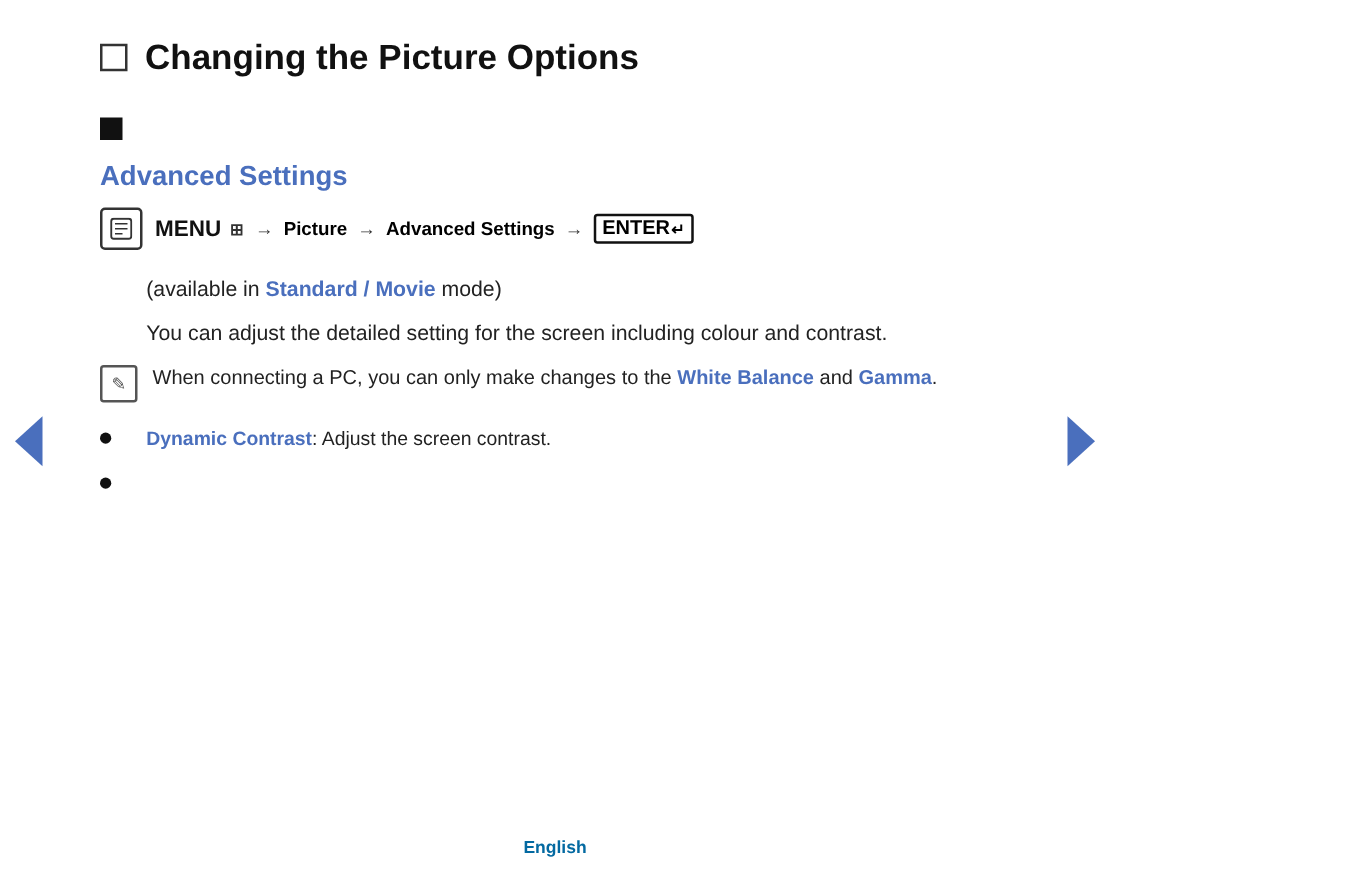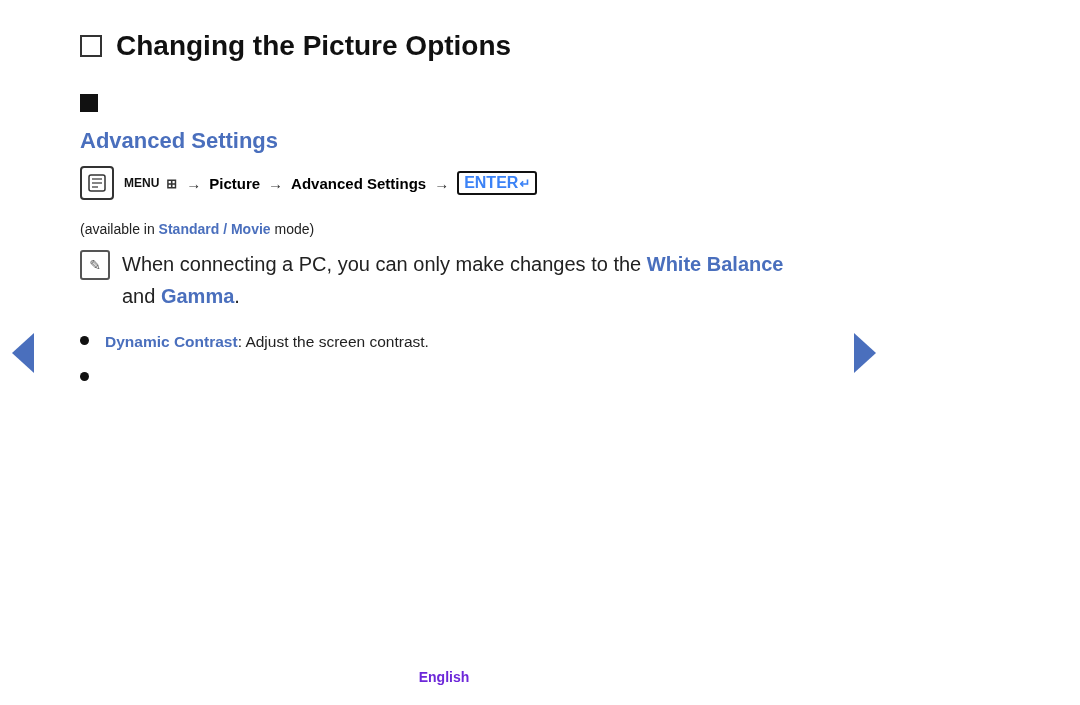--- a/index.html
+++ b/index.html
@@ -96,21 +96,21 @@
       border-radius: 4px;
       font-size: 13px;
       font-weight: bold;
       color: #333;
       margin-right: 4px;
     }
 
     .menu-label-bold {
       font-weight: 800;
       color: #111;
-      font-size: 12px;
+      font-size: 18px;
     }
 
     .menu-arrow {
       color: #333;
       font-size: 15px;
       margin: 0 2px;
     }
 
     .menu-link {
       color: #000000;
@@ -119,35 +119,36 @@
 
     .enter-box {
       display: inline-flex;
       align-items: center;
       justify-content: center;
       border: 2.5px solid #111;
       border-radius: 3px;
       padding: 1px 5px;
       font-weight: 800;
       font-size: 16px;
-      color: #3b82f6;
+      color: #000000;
       position: relative;
     }
 
     .enter-return {
       font-size: 13px;
       margin-left: 1px;
     }
 
     
     .desc-text {
-      font-size: 14px;
+      font-size: 17px;
       color: #222;
       margin-bottom: 10px;
       line-height: 1.6;
+      margin-left: 37px;
     }
 
     .available-text {
       margin-bottom: 8px;
     }
 
     
     .note-row {
       display: flex;
       align-items: flex-start;
@@ -169,36 +170,36 @@
       color: #555;
       position: relative;
     }
 
     .note-icon::before {
       content: '✎';
       font-size: 14px;
     }
 
     .note-text {
-      font-size: 20px;
+      font-size: 16px;
       line-height: 1.6;
       color: #222;
     }
 
     
     .bullet-list {
       list-style: none;
       padding: 0;
       margin: 0;
     }
 
     .bullet-list li {
       display: flex;
       align-items: flex-start;
-      gap: 16px;
+      gap: 28px;
       margin-bottom: 12px;
       font-size: 15.5px;
       line-height: 1.5;
     }
 
     .bullet-dot {
       width: 9px;
       height: 9px;
       border-radius: 50%;
       background: #111;
@@ -239,21 +240,21 @@
     }
 
     
     .footer {
       position: absolute;
       bottom: 20px;
       left: 50%;
       transform: translateX(-50%);
       font-size: 14px;
       font-weight: 700;
-      color: #6d28d9;
+      color: #0369a1;
     }
   </style>
 </head>
 <body>
 
 <div class="page-container">
 
   <div class="page-title-row">
     <span class="checkbox-icon"></span>
     <h1 class="page-title">Changing the Picture Options</h1>
@@ -284,20 +285,21 @@
         <span class="enter-box">
           <span>ENTER</span>
             <span class="enter-return">↵</span>
         </span>
       </div>
 
       <p class="desc-text available-text">
         <span>(available in </span><span class="item-link">Standard / Movie</span><span> mode)</span>
       </p>
 
+      <p class="desc-text">You can adjust the detailed setting for the screen including colour and contrast.</p>
 
       <div class="note-row">
         <span class="note-icon"></span>
         <p class="note-text">
           <span>When connecting a PC, you can only make changes to the </span><span class="item-link">White Balance</span><span> and </span><span class="item-link">Gamma</span><span>.</span>
         </p>
       </div>
 
       <ul class="bullet-list">
         <li>

